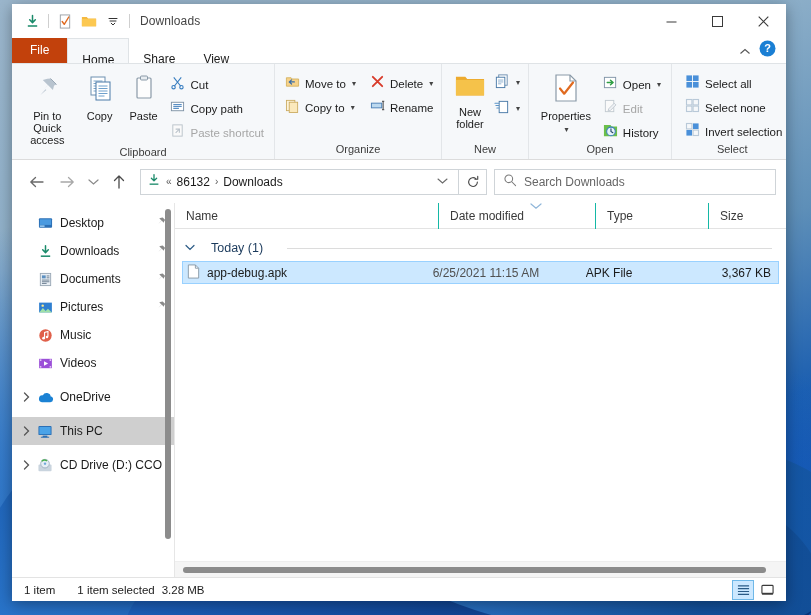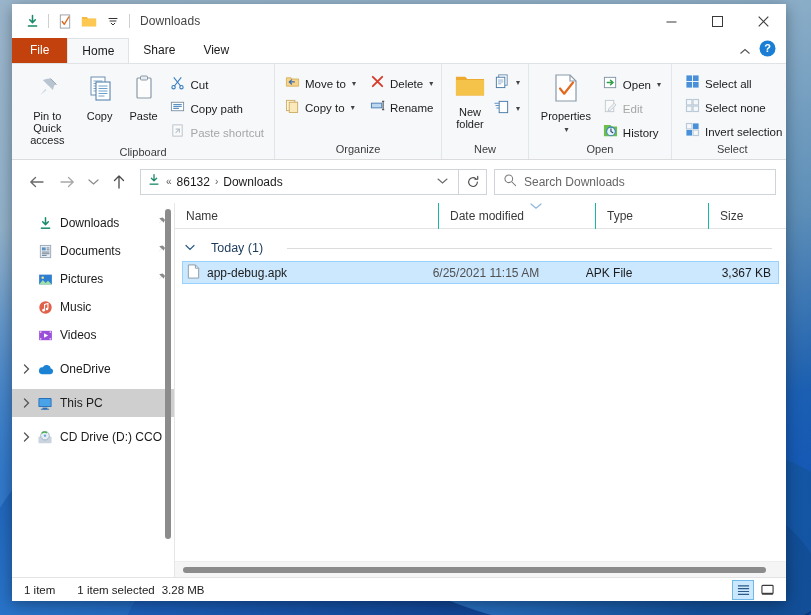--- a/index.html
+++ b/index.html
@@ -53,21 +53,21 @@
   .win-btn {
     width: 46px; height: 34px; display: flex; align-items: center; justify-content: center;
   }
 
   
   .tabstrip {
     height: 25px; flex: 0 0 25px; display: flex; align-items: flex-end;
     background: #ffffff; position: relative;
   }
   .tab {
-    font-size: 12px; padding: 0 14px; height: 25px; line-height: 25px;
+    font-size: 12px; padding: 9px 14px; height: 25px; line-height: 25px;
     color: #1a1a1a;
   }
   .tab.file { background: #c2410c; color: #fff; padding: 0 18px; font-weight: 400; }
   .tab.active { background: #f6f8fa; border: 1px solid #dfe3e6; border-bottom: none; }
   .tab-right { margin-left: auto; display: flex; align-items: center; gap: 8px; padding-right: 10px; height: 25px; }
 
   
   .ribbon {
     flex: 0 0 97px; height: 97px; background: #f6f8fa;
     border-top: 1px solid #dfe3e6; border-bottom: 1px solid #dcdcdc;
@@ -586,20 +586,35 @@
       <span class="search-ph" placeholder="Search Downloads">Search Downloads</span>
     </div>
   </div>
 
   <div class="main">
 
     <div class="navpane">
       <div class="nav-list">
 
 
+        <div class="nav-item indent">
+          <span class="nav-ico">
+            <svg width="15" height="15" viewBox="0 0 16 16">
+                <rect x="1" y="2.5" width="14" height="10" rx="1" fill="#2b6fb5"></rect>
+                <rect x="2" y="3.5" width="12" height="6" fill="#4a9ae0"></rect>
+                <rect x="2" y="10" width="5" height="1.6" fill="#9fd0f5"></rect>
+              </svg>
+          </span>
+          <span class="nav-lbl">Desktop</span>
+          <span class="pin">
+            <svg width="12" height="12" viewBox="0 0 14 14">
+                <path d="M9 1.8l3.2 3.2-1.3.5-.6 2.4L7.6 5.2 3.5 9.5 7.7 5.4 5 2.7l2.4-.6z" fill="#8a8a8a"></path>
+              </svg>
+          </span>
+        </div>
 
         <div class="nav-item indent">
           <span class="nav-ico">
             <svg width="15" height="15" viewBox="0 0 16 16">
                 <path d="M8 1.8v7.3M5 6.2l3 3 3-3" stroke="#1a8a6a" stroke-width="1.6" fill="none" stroke-linecap="round" stroke-linejoin="round"></path>
                 <rect x="3" y="12.2" width="10" height="1.6" fill="#1a8a6a"></rect>
               </svg>
           </span>
           <span class="nav-lbl">Downloads</span>
           <span class="pin">

